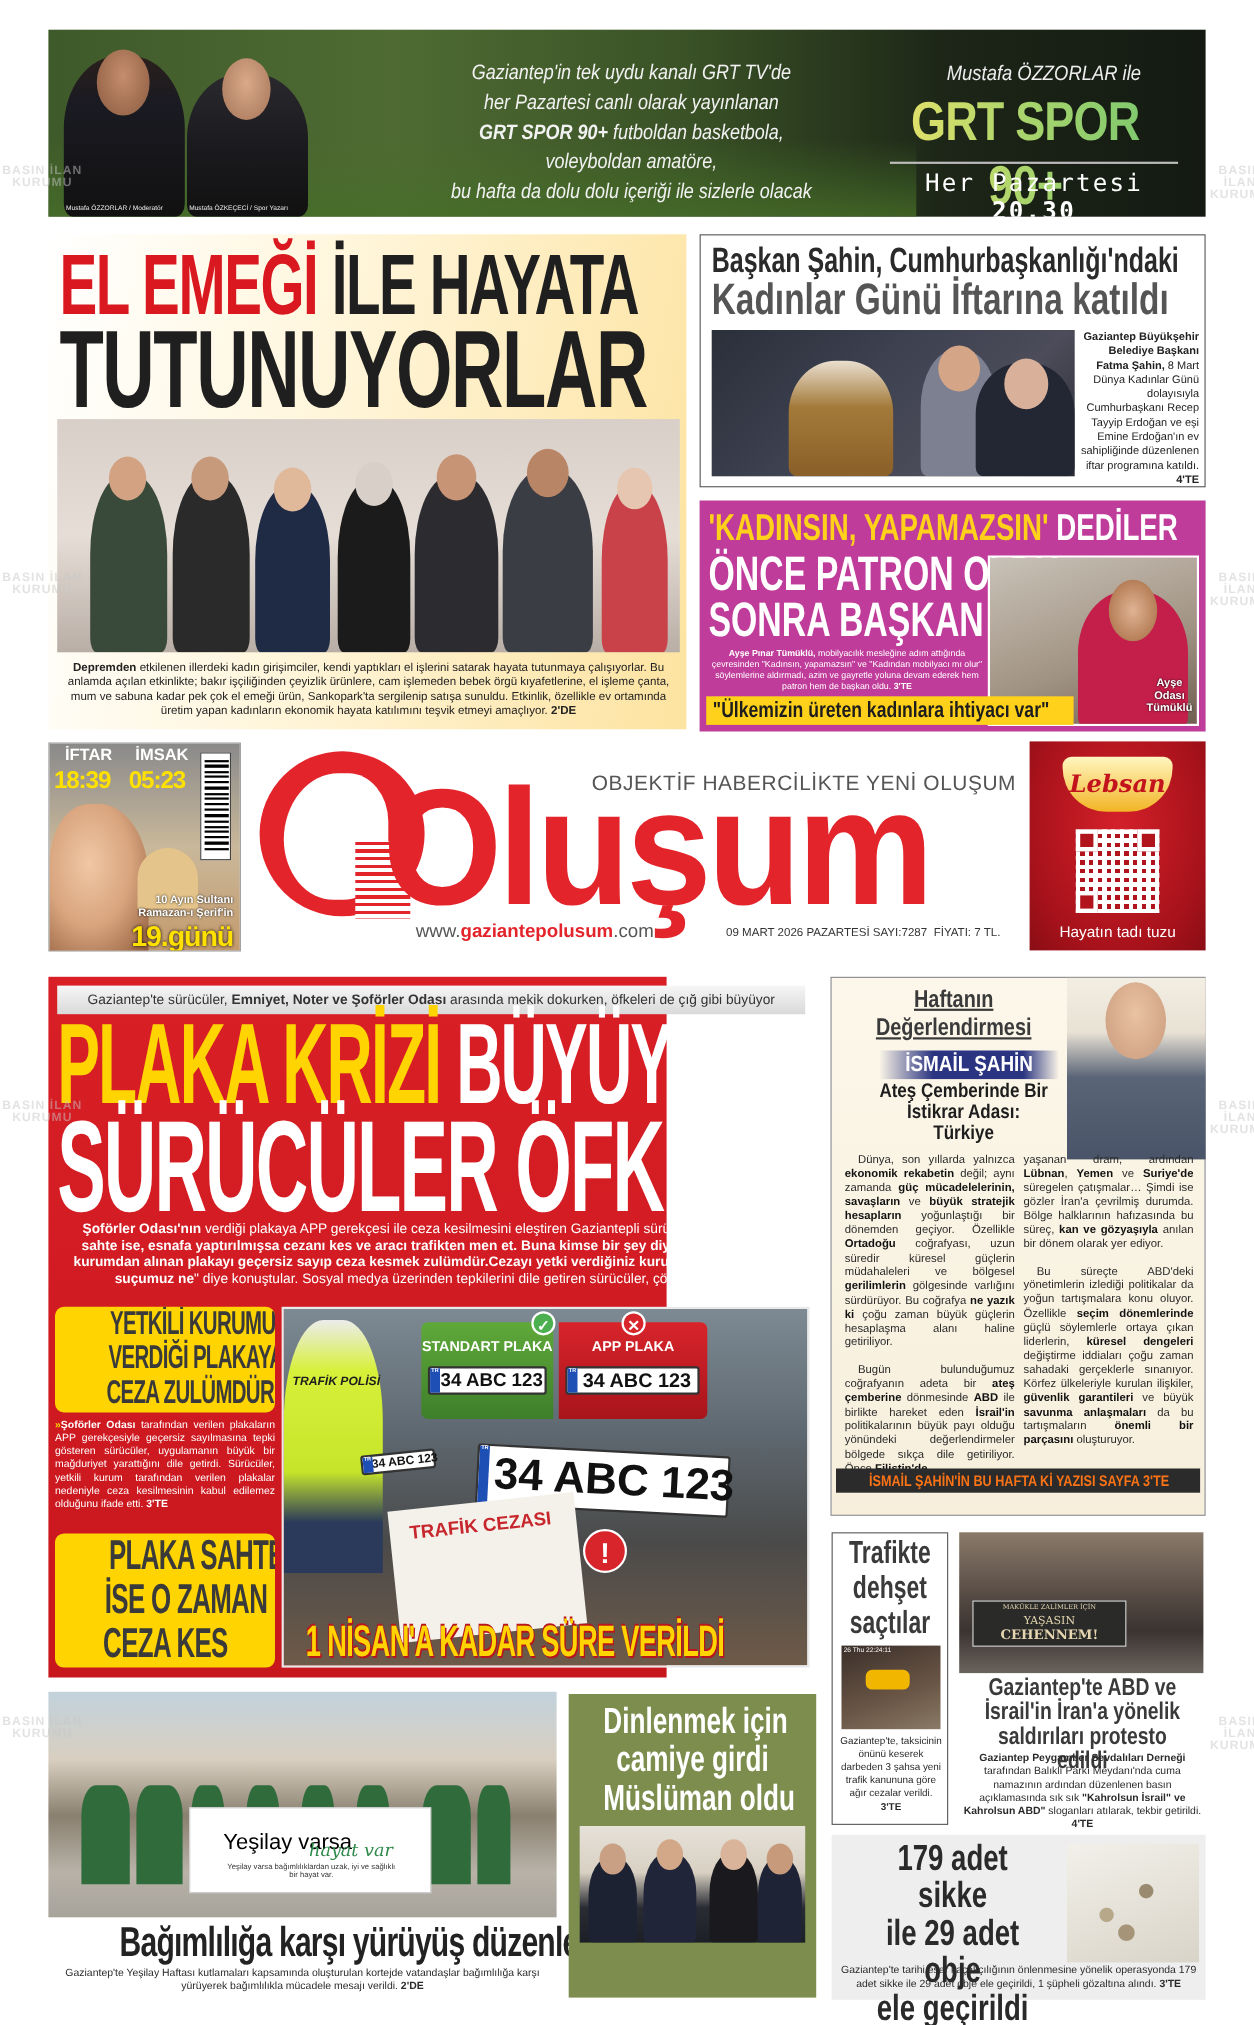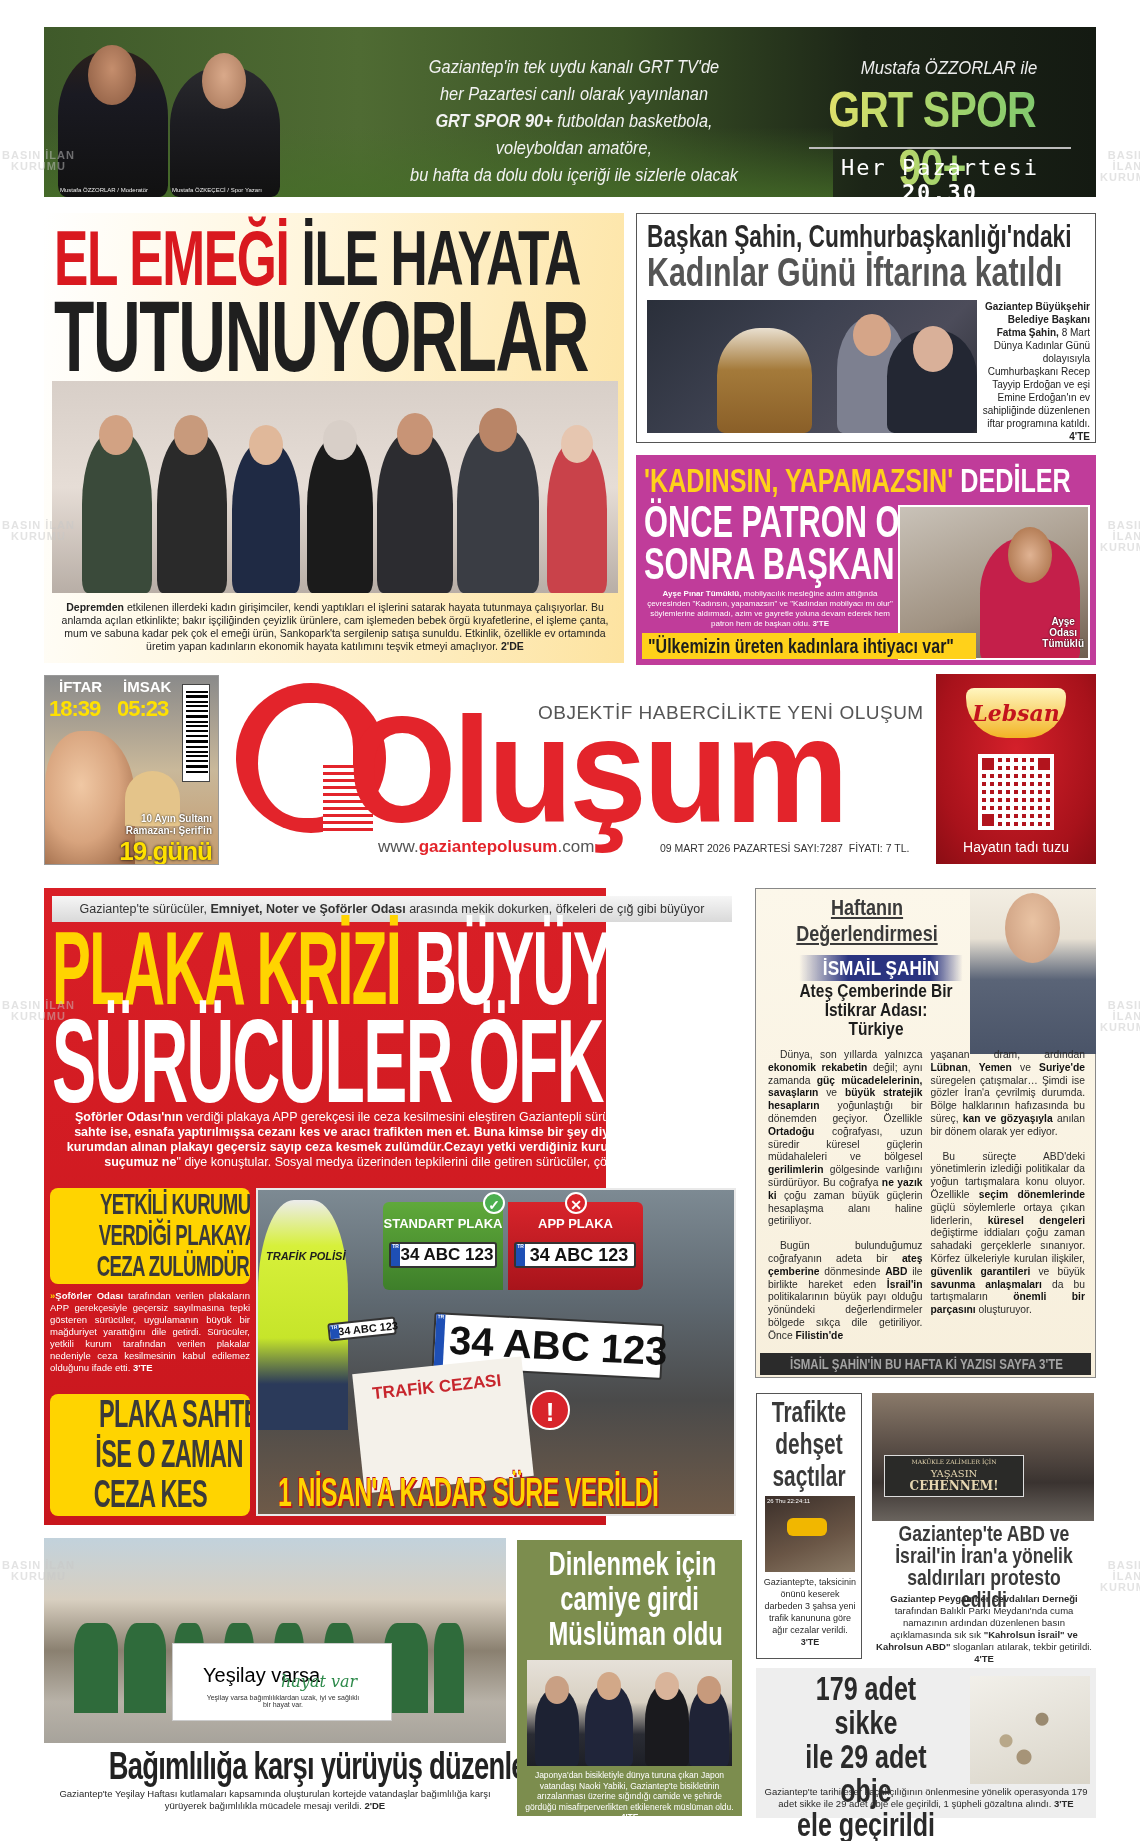--- a/index.html
+++ b/index.html
@@ -117,21 +117,21 @@
   #col { left: 755px; top: 888px; width: 341px; height: 490px; background: linear-gradient(180deg, #fcf7ea, #f7efdc); border: 1px solid #888; }
   #col .t1 { position: absolute; left: 16px; top: 6px; width: 190px; text-align: center; color: #3a3a3a; font-size: 22px; line-height: 26px; font-weight: 700; text-decoration: underline; transform: scaleX(.82); }
   #col .band { position: absolute; left: 30px; top: 66px; width: 190px; height: 26px; background: linear-gradient(90deg, rgba(40,52,130,0) 0%, #2a3480 30%, #2a3480 80%, rgba(40,52,130,0) 100%); color: #fff; text-align: center; font-size: 20px; line-height: 26px; font-weight: 700; transform: scaleX(.86); }
   #col .title { position: absolute; left: 30px; top: 93px; width: 180px; text-align: center; font-size: 18px; line-height: 19px; font-weight: 700; color: #1d1d1d; transform: scaleX(.86); }
   #col .portrait { position: absolute; left: 214px; top: 0; width: 126px; height: 165px; background: linear-gradient(180deg, #f3eee3 0%, #e8e1d4 30%, #5a6477 55%, #4a5468 100%); overflow: hidden; }
   #col .portrait .face { position: absolute; left: 35px; top: 4px; width: 55px; height: 70px; border-radius: 50%; background: radial-gradient(ellipse at 50% 40%, #e9c3a3, #c99a7c); }
   #col .cols { position: absolute; left: 12px; top: 160px; width: 317px; display: flex; gap: 8px; font-size: 10.3px; line-height: 12.8px; color: #2a2a2a; }
   #col .cols > div { flex: 1; text-align: justify; }
   #col .cols b { font-weight: 700; color: #111; }
   #col .cols p { text-indent: 12px; margin-bottom: 12px; }
-  #col .footer { position: absolute; left: 4px; bottom: 2px; width: 331px; height: 22px; background: #2b2b2b; color: #a3a3a3; text-align: center; font-size: 14px; line-height: 22px; font-weight: 700; white-space: nowrap; }
+  #col .footer { position: absolute; left: 4px; bottom: 20px; width: 331px; height: 22px; background: #2b2b2b; color: #f97316; text-align: center; font-size: 14px; line-height: 22px; font-weight: 700; white-space: nowrap; }
   #col .footer span { display: inline-block; transform: scaleX(.82); }
 
   
   #traf { left: 756px; top: 1393px; width: 106px; height: 266px; border: 1px solid #555; background: #fff; }
   #traf .t { position: absolute; left: 0; top: 2px; width: 104px; text-align: center; font-size: 29px; line-height: 32px; color: #3a3a3a; font-weight: 700; transform: scaleX(.72); }
   #traf .photo { left: 8px; top: 102px; width: 90px; height: 76px; background: linear-gradient(160deg, #3b2f2a 0%, #6a5646 60%, #8a7a66 100%); }
   #traf .photo .taxi { position: absolute; left: 22px; top: 22px; width: 40px; height: 18px; border-radius: 6px; background: #f1b700; }
   #traf .photo .ts { position: absolute; left: 2px; top: 2px; font-size: 6px; color: #fff; }
   #traf .cap { position: absolute; left: 4px; top: 182px; width: 98px; text-align: center; font-size: 9px; line-height: 12px; color: #2a2a2a; }
 
@@ -445,21 +445,20 @@
     <div class="person" style="left:58px;top:24px;width:48px;height:82px;background:#20253a;">
         <div class="head" style="left:12px;top:-12px;width:24px;height:28px;background:#d2a888;"></div>
       </div>
     <div class="person" style="left:118px;top:24px;width:44px;height:82px;background:#1a1a1e;">
         <div class="head" style="left:10px;top:-12px;width:24px;height:28px;background:#d9b49a;"></div>
       </div>
     <div class="person" style="left:162px;top:28px;width:40px;height:78px;background:#1f2336;">
         <div class="head" style="left:8px;top:-12px;width:24px;height:28px;background:#c79a7c;"></div>
       </div>
   </div>
-  <div class="body"><span>Japonya'dan bisikletiyle dünya turuna çıkan Japon vatandaşı Naoki Yabiki, Gaziantep'te bisikletinin arızalanması üzerine sığındığı camide ve şehirde gördüğü misafirperverlikten etkilenerek müslüman oldu.</span> <b>4'TE</b></div>
 </div>
 
 <div class="wm" style="left:2px;top:150px;">
     <div>BASIN İLAN</div>
     <div>KURUMU</div>
   </div>
 <div class="wm" style="left:1100px;top:150px;">
     <div>BASIN İLAN</div>
     <div>KURUMU</div>
   </div>

